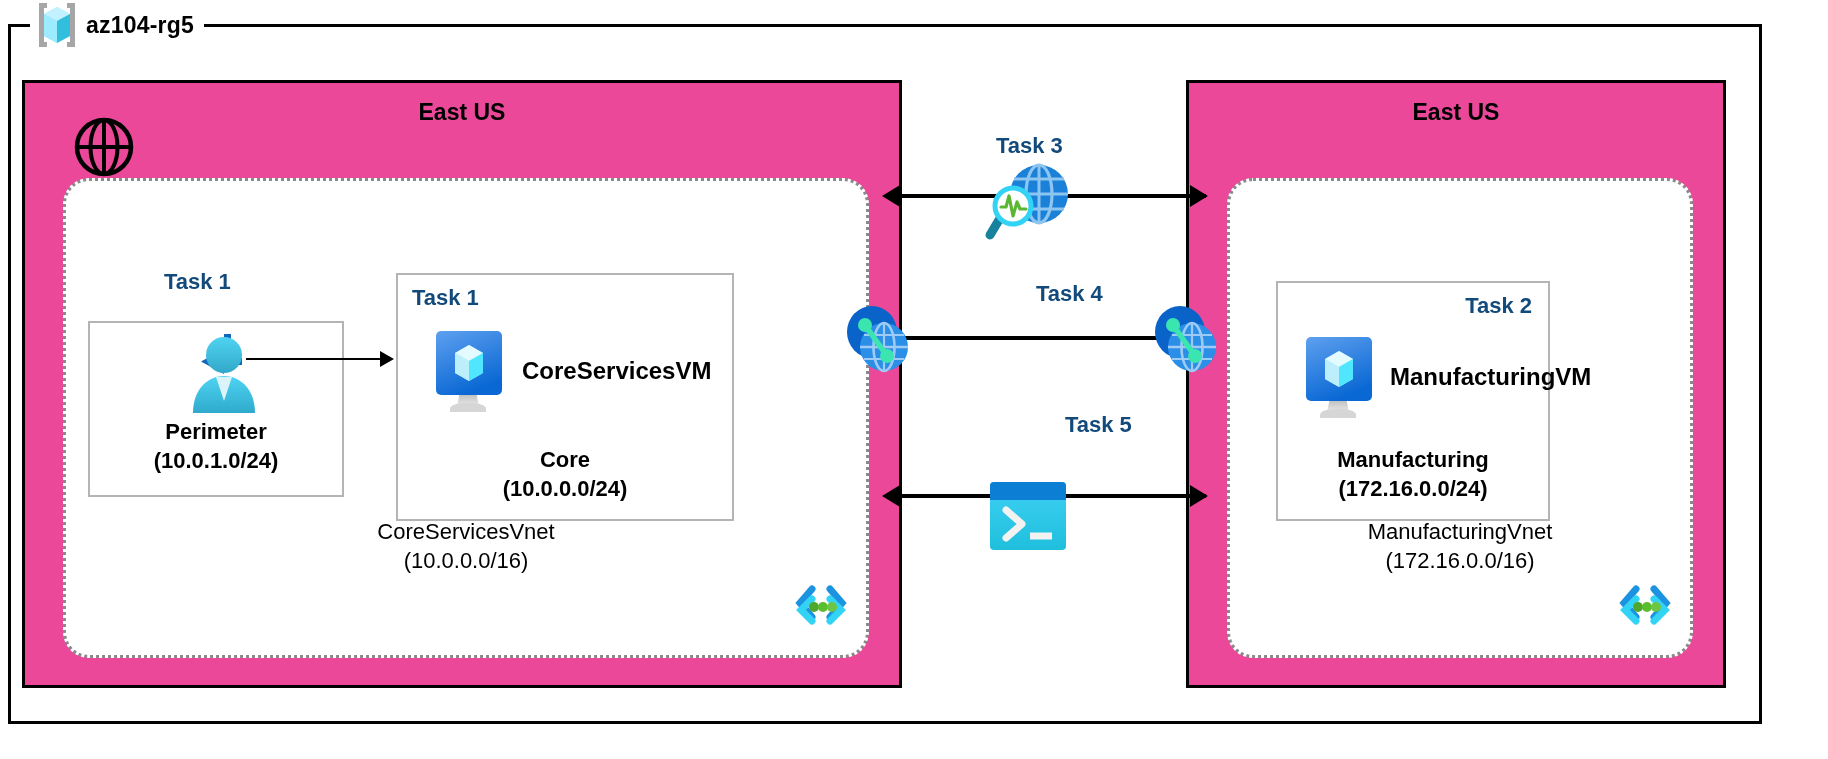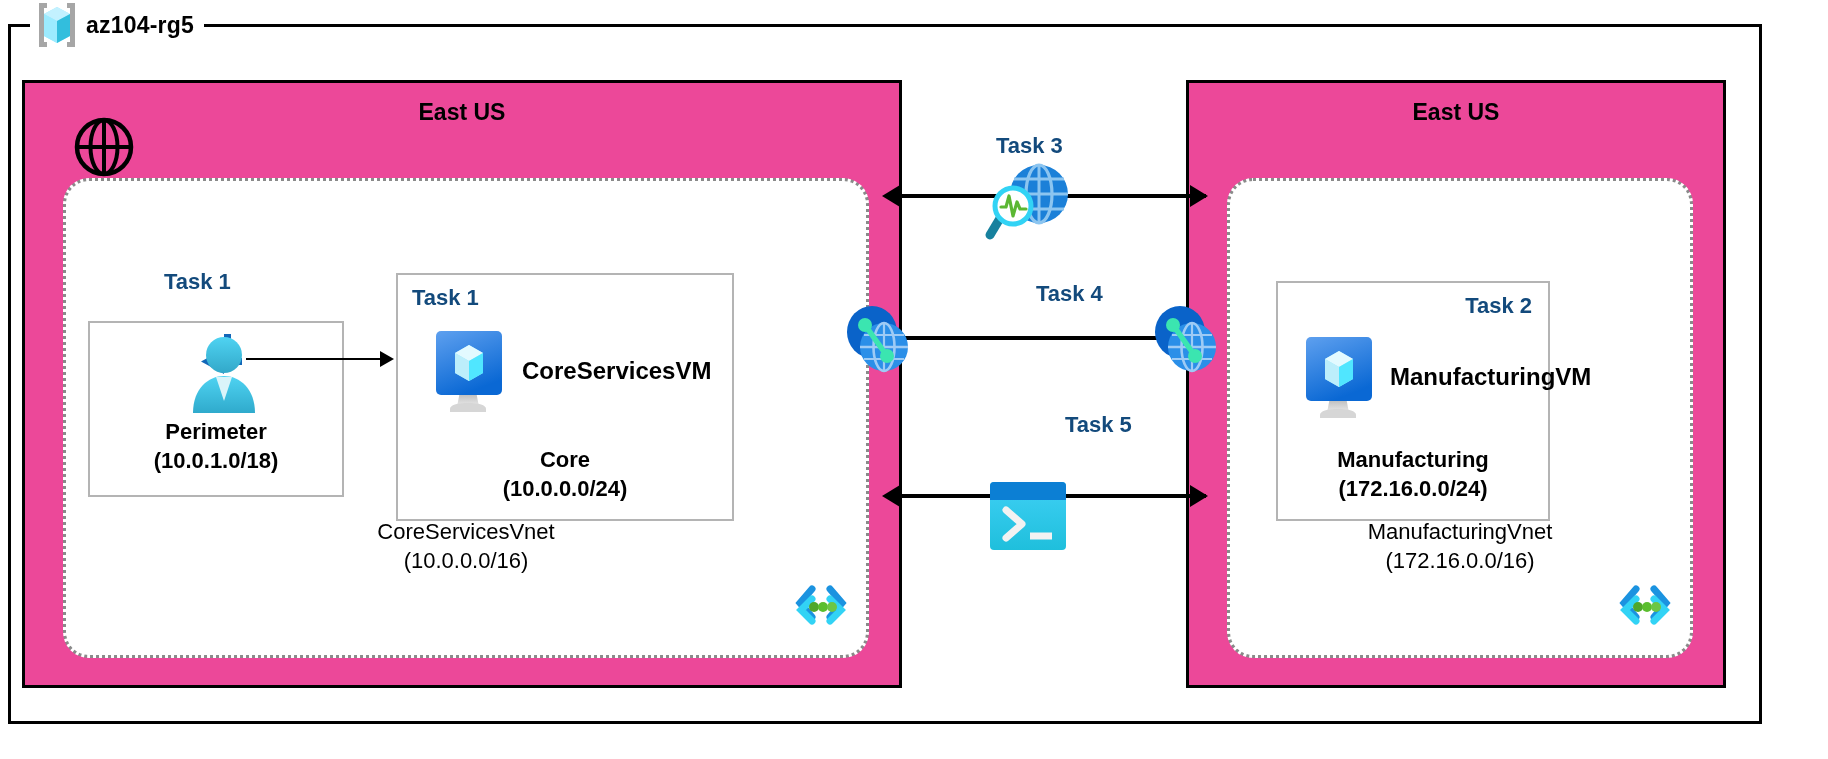--- a/index.html
+++ b/index.html
@@ -114,21 +114,21 @@
             <path d="M56 3 L63 3 L63 27 L74 27 L74 34 L63 34 L56 34 Z" fill="#1267B8"></path>
             <polygon points="56,18 56,43 33,30.5" fill="#1267B8"></polygon>
 
             <circle cx="56" cy="24" r="18" fill="url(#pgHead)"></circle>
             <path d="M25 82 C25 58 40 45 56 45 C72 45 87 58 87 82 Z" fill="url(#pgBody)"></path>
             <polygon points="48,46 64,46 56,70" fill="#DAF4FA"></polygon>
           </svg>
         </span>
         <div class="subnet-label" style="top:94px;">
           <span>Perimeter</span><br>
-          <span>(10.0.1.0/18)</span>
+          <span>(10.0.1.0/24)</span>
         </div>
       </div>
 
       <div class="thin-h" style="left:180px;top:177px;width:136px;"></div>
       <div class="arrow arrow-r-sm" style="left:314px;top:170px;"></div>
 
       <div class="subnet" id="subnet-core">
         <div class="task-tag" style="left:14px;top:10px;">Task 1</div>
 
         <span class="icon-abs" style="left:34px;top:54px;">

